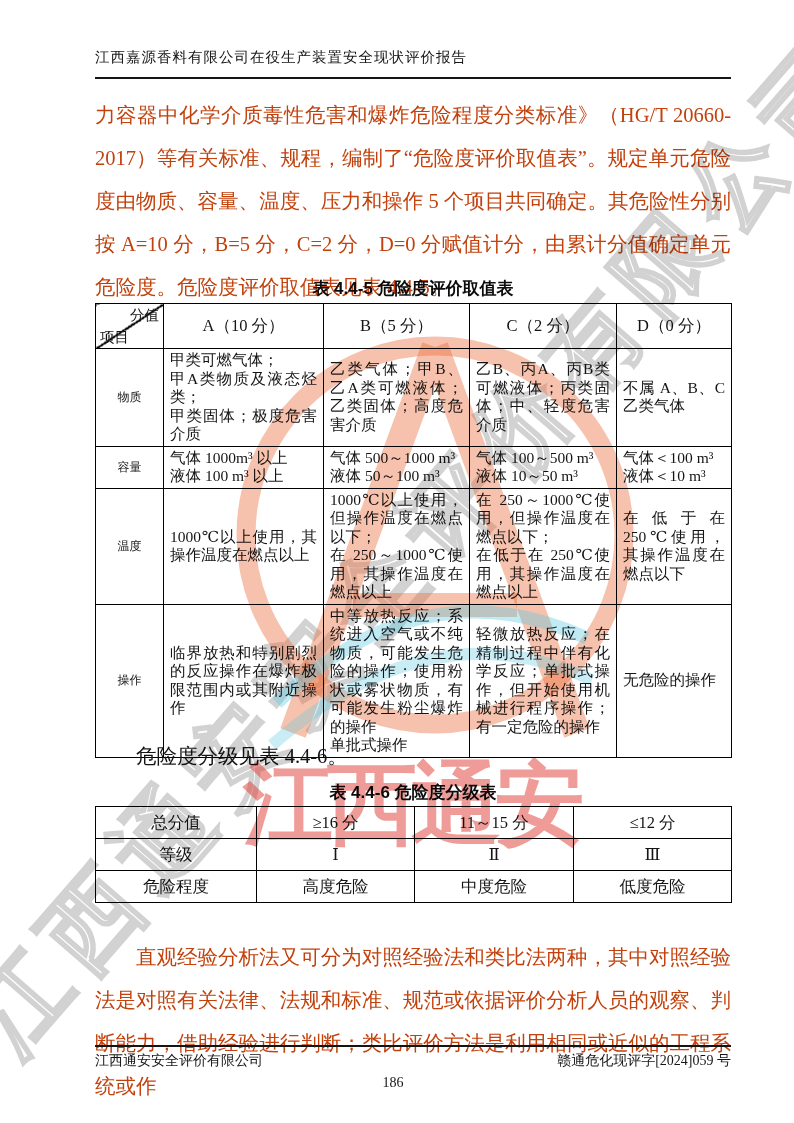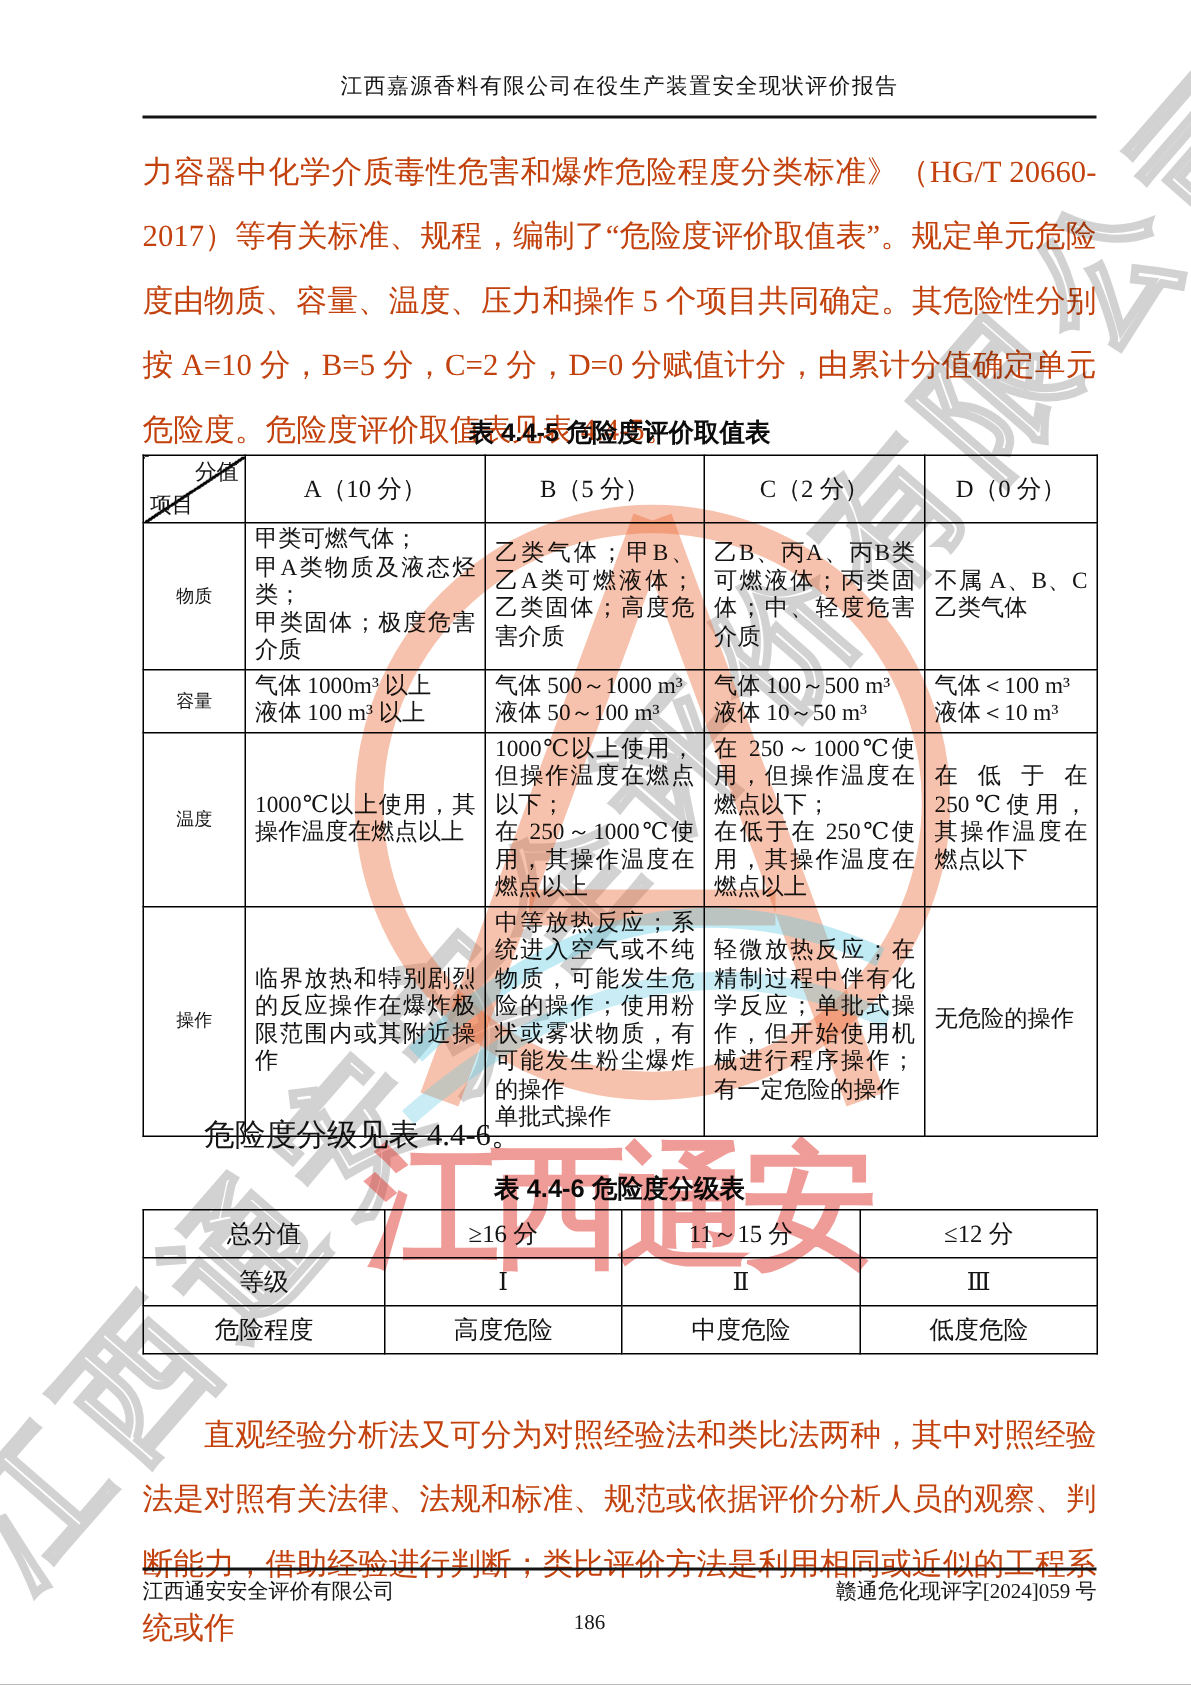--- a/index.html
+++ b/index.html
@@ -8,21 +8,21 @@
     width:794px;height:1123px;
     margin:0 auto;
     background:#ffffff;
     overflow:hidden;
     font-family:"Liberation Serif","DejaVu Serif",serif;
     color:#111;
   }
   
   .doc-header{
     position:absolute;top:48px;left:95px;width:636px;
-    text-align:center;font-size:14.5px;letter-spacing:1px;color:#151515;
+    font-size:14.5px;letter-spacing:1px;color:#151515;
   }
   .header-rule{
     position:absolute;top:77px;left:95px;width:636px;height:2px;background:#141414;
   }
   
   .para{
     position:absolute;left:95px;width:636px;
     font-size:20.5px;line-height:43px;text-align:justify;
     color:#c2410c;
   }

